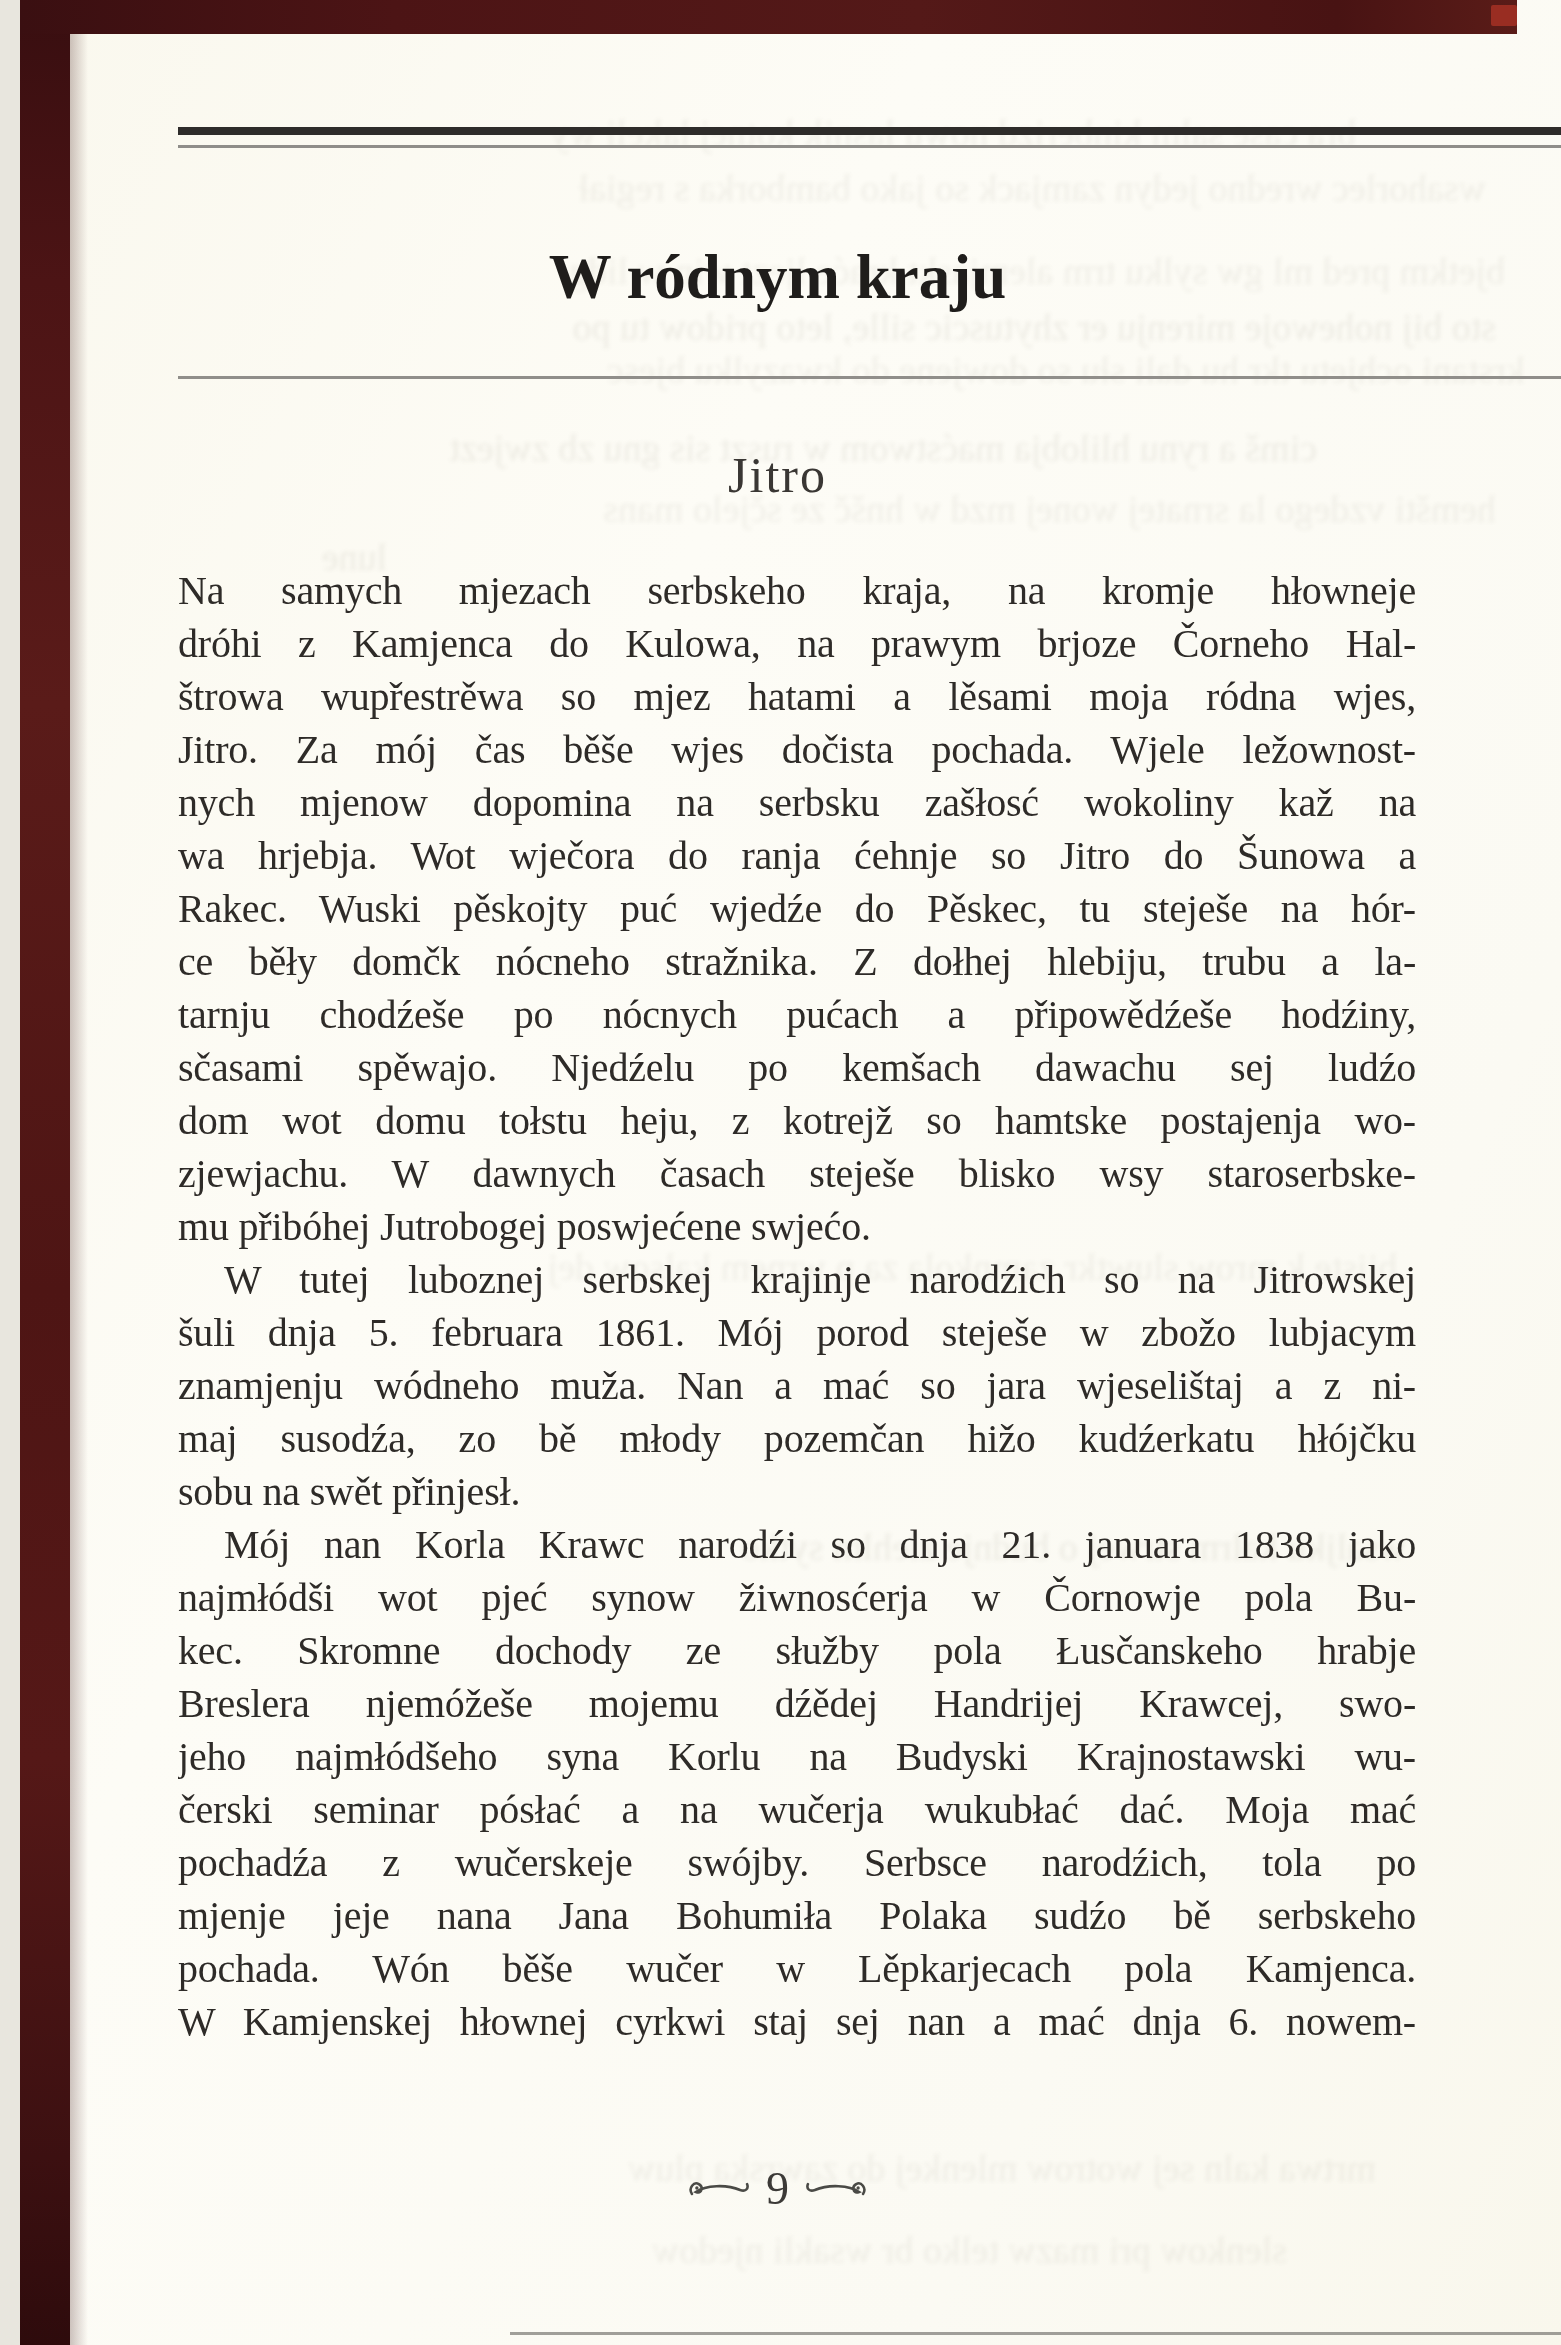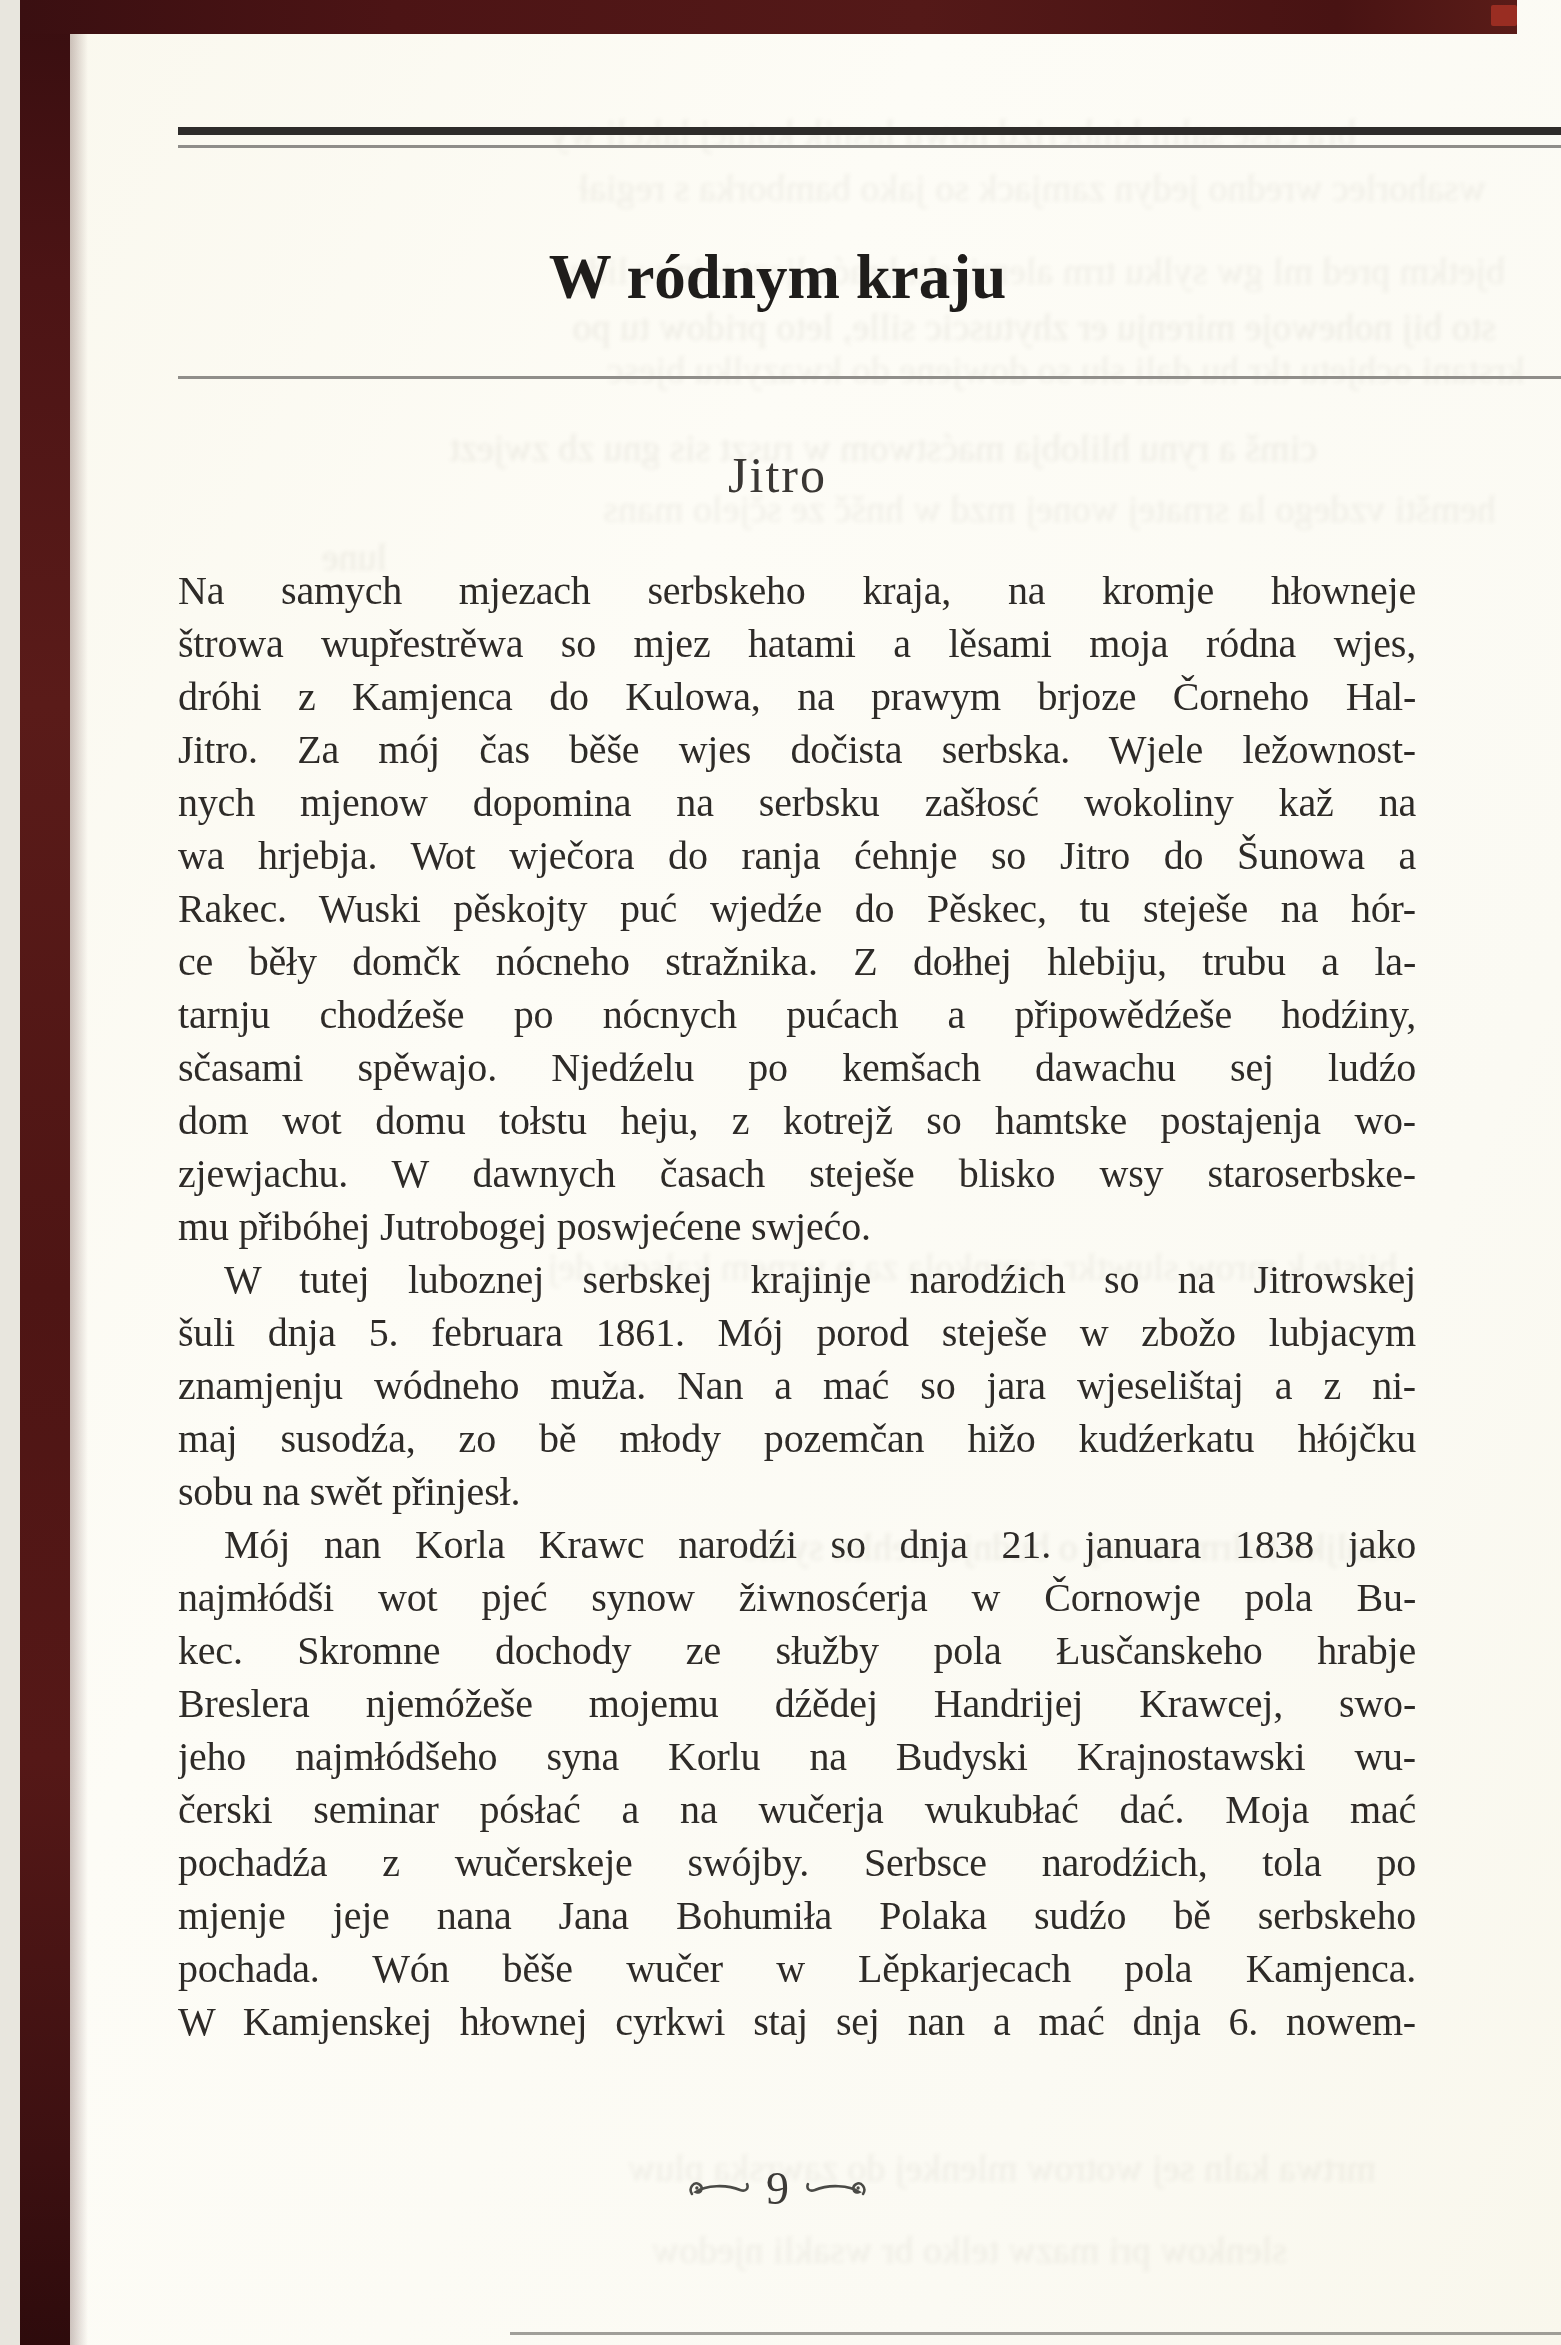--- a/index.html
+++ b/index.html
@@ -121,23 +121,23 @@
   <div class="rule-thin-upper"></div>
 
   <div class="chapter-title">W ródnym kraju</div>
 
   <div class="rule-thin-lower"></div>
 
   <div class="section-heading">Jitro</div>
 
   <div class="body-text">
       <div class="bline">Na samych mjezach serbskeho kraja, na kromje hłowneje</div>
+      <div class="bline">dróhi z Kamjenca do Kulowa, na prawym brjoze Čorneho Hal-</div>
       <div class="bline">štrowa wupřestrěwa so mjez hatami a lěsami moja ródna wjes,</div>
-      <div class="bline">dróhi z Kamjenca do Kulowa, na prawym brjoze Čorneho Hal-</div>
-      <div class="bline">Jitro. Za mój čas běše wjes dočista serbska. Wjele ležownost-</div>
+      <div class="bline">Jitro. Za mój čas běše wjes dočista pochada. Wjele ležownost-</div>
       <div class="bline">nych mjenow dopomina na serbsku zašłosć wokoliny kaž na</div>
       <div class="bline">wa hrjebja. Wot wječora do ranja ćehnje so Jitro do Šunowa a</div>
       <div class="bline">Rakec. Wuski pěskojty puć wjedźe do Pěskec, tu steješe na hór-</div>
       <div class="bline">ce běły domčk nócneho stražnika. Z dołhej hlebiju, trubu a la-</div>
       <div class="bline">tarnju chodźeše po nócnych pućach a připowědźeše hodźiny,</div>
       <div class="bline">sčasami spěwajo. Njedźelu po kemšach dawachu sej ludźo</div>
       <div class="bline">dom wot domu tołstu heju, z kotrejž so hamtske postajenja wo-</div>
       <div class="bline">zjewjachu. W dawnych časach steješe blisko wsy staroserbske-</div>
       <div class="bline pend">mu přibóhej Jutrobogej poswjećene swjećo.</div>
       <div class="bline ind">W tutej luboznej serbskej krajinje narodźich so na Jitrowskej</div>

